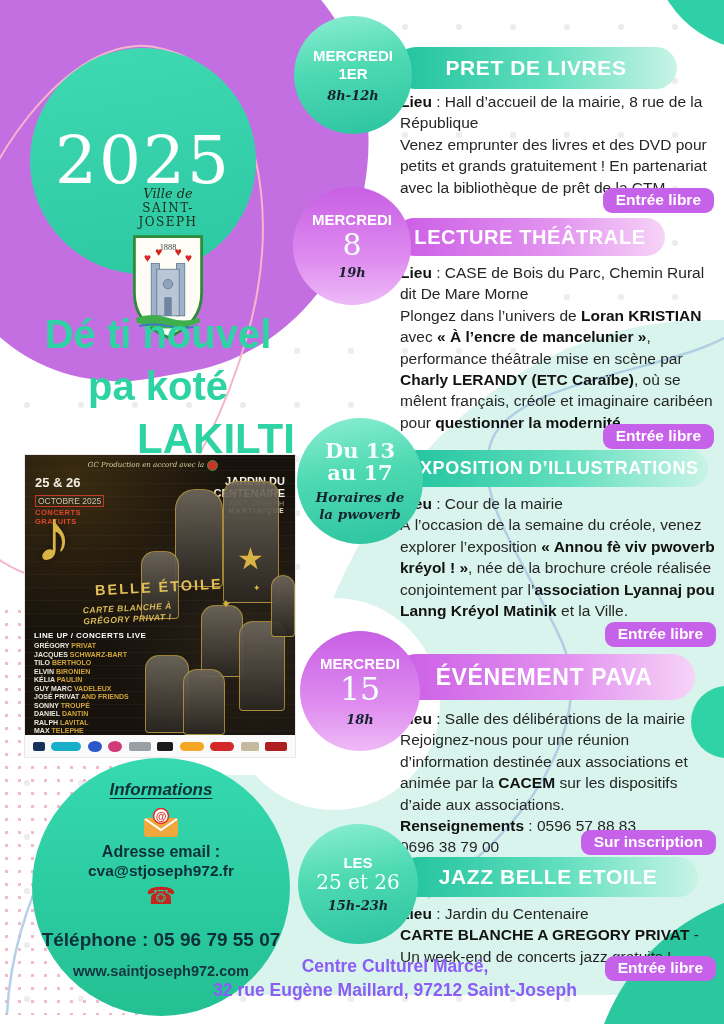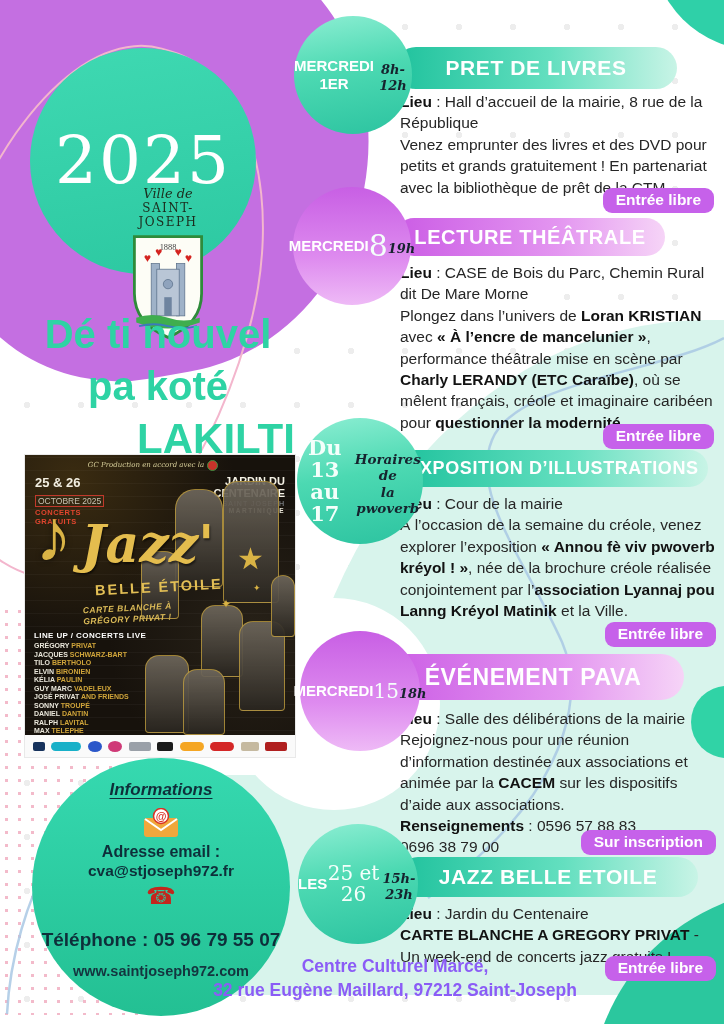--- a/index.html
+++ b/index.html
@@ -95,21 +95,21 @@
   .info-phone-icon{font-size:24px;color:#c4261d;line-height:1;margin-top:4px;
     font-family:"DejaVu Sans",sans-serif;}
   .info-phone{font-size:19px;font-weight:bold;margin-top:21px;}
   .info-site{font-size:14.5px;font-weight:bold;margin-top:12px;color:#14353f;}
 
   
   .pill{display:flex;align-items:center;justify-content:center;color:#fff;font-weight:bold;
     border-radius:26px;letter-spacing:.6px;}
   .pill-teal{background:linear-gradient(90deg,#1fc29d 0%,#63dfbf 55%,#c8f4e6 100%);}
   .pill-purple{background:linear-gradient(90deg,#cb5ce5 0%,#e395f0 60%,#f6d4f7 100%);}
-  .badge{border-radius:50%;display:flex;flex-direction:row;align-items:center;
+  .badge{border-radius:50%;display:flex;flex-direction:column;align-items:center;
     justify-content:center;text-align:center;}
   .badge-teal{background:linear-gradient(170deg,#8deed3 0%,#4cd9b2 45%,#2cc3a0 100%);}
   .badge-purple{background:linear-gradient(180deg,#c85fe4 0%,#de8bef 60%,#eebaf6 100%);}
   .b-sans{color:#fff;font-weight:bold;font-size:15px;line-height:1.2;white-space:pre-line;}
   .b-serif{font-family:"DejaVu Serif",serif;color:#f4fffb;line-height:1.05;white-space:pre-line;}
   .b-serif:empty,.b-sans:empty{display:none;}
   .b-time{font-family:"DejaVu Serif",serif;font-style:italic;font-weight:bold;color:#16232e;
     font-size:13px;line-height:1.2;white-space:pre-line;margin-top:5px;}
   .body-text{font-size:15.5px;line-height:1.38;color:#262626;white-space:pre-wrap;}
   .body-text b{color:#121212;}
@@ -125,22 +125,22 @@
   .e2-pill{left:395px;top:218px;width:270px;height:38px;font-size:20px;}
   .e2-body{left:400px;top:262px;width:320px;}
   .e2-tag{right:10px;top:424px;}
   .e3-badge{left:297px;top:418px;width:126px;height:126px;}
   .e3-badge .b-serif{font-size:21px;font-weight:bold;}
   .e3-badge .b-time{font-size:13.5px;}
   .e3-pill{left:398px;top:450px;width:310px;height:37px;font-size:18px;}
   .e3-body{left:400px;top:493px;width:320px;}
   .e3-tag{right:8px;top:622px;}
   .e4-badge{left:300px;top:631px;width:120px;height:120px;}
-  .e4-badge .b-serif{font-size:20px;}
-  .e4-pill{left:382px;top:654px;width:302px;height:46px;font-size:23px;}
+  .e4-badge .b-serif{font-size:32px;}
+  .e4-pill{left:393px;top:654px;width:302px;height:46px;font-size:23px;}
   .e4-body{left:400px;top:708px;width:320px;}
   .e4-tag{right:8px;top:830px;}
   .e5-badge{left:298px;top:824px;width:120px;height:120px;}
   .e5-badge .b-serif{font-size:20px;}
   .e5-pill{left:398px;top:857px;width:300px;height:40px;font-size:21px;}
   .e5-body{left:400px;top:903px;width:320px;}
   .e5-tag{right:8px;top:956px;}
 
   .footer{left:160px;top:955px;width:470px;text-align:center;color:#8b5cf6;font-weight:bold;
     font-size:17.5px;line-height:1.35;}
@@ -210,21 +210,20 @@
     </div>
     <div class="fig" style="left:150px;top:34px;width:46px;height:96px;border-radius:20px 20px 4px 4px;"></div>
     <div class="fig" style="left:198px;top:26px;width:54px;height:120px;"></div>
     <div class="fig" style="left:116px;top:96px;width:36px;height:66px;"></div>
     <div class="fig" style="left:176px;top:150px;width:40px;height:70px;"></div>
     <div class="fig" style="left:214px;top:166px;width:44px;height:88px;"></div>
     <div class="fig" style="left:120px;top:200px;width:42px;height:76px;"></div>
     <div class="fig" style="left:158px;top:214px;width:40px;height:64px;"></div>
     <div class="fig" style="left:246px;top:120px;width:22px;height:60px;"></div>
     <div class="p-note">♪</div>
-    <div class="p-jazz">Jazz'</div>
     <div class="p-star">★</div>
     <div class="p-star2">✦</div>
     <div class="p-star3">✦</div>
     <div class="p-belle">BELLE ÉTOILE</div>
     <div class="p-carte" style="white-space:pre-line;">CARTE BLANCHE À
 GRÉGORY PRIVAT !</div>
     <div class="p-lineup">
       <div class="p-lu-title">LINE UP / CONCERTS LIVE</div>
       <div>
           <div class="lu-row"><span class="lu-first">GRÉGORY </span><span class="lu-last">PRIVAT</span></div>

